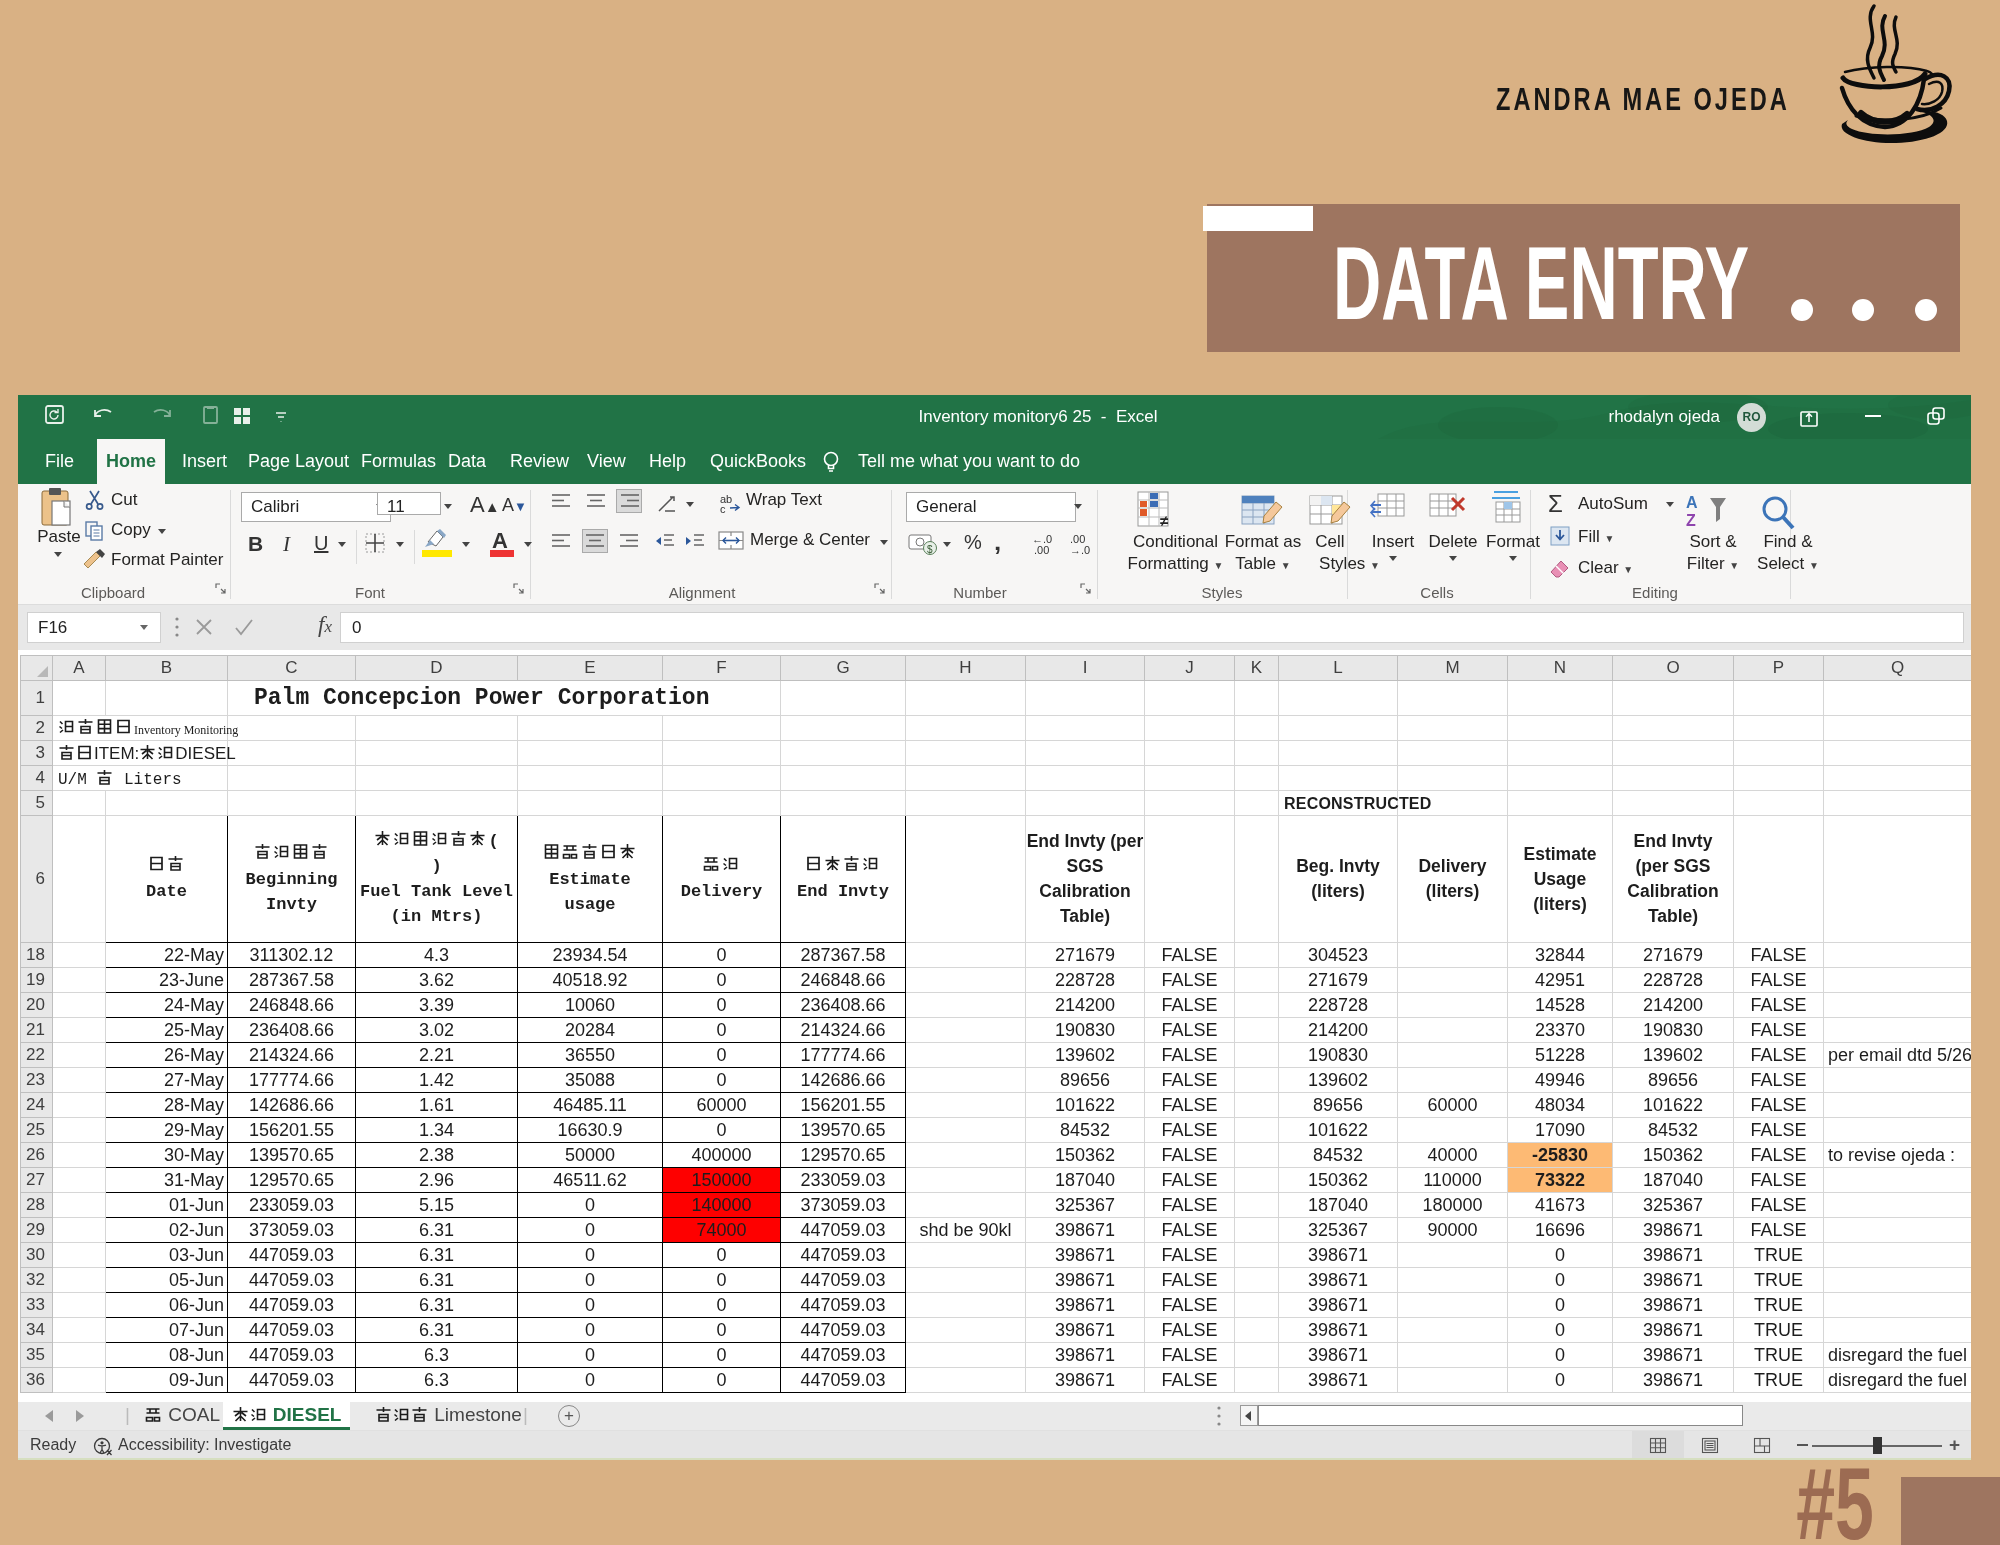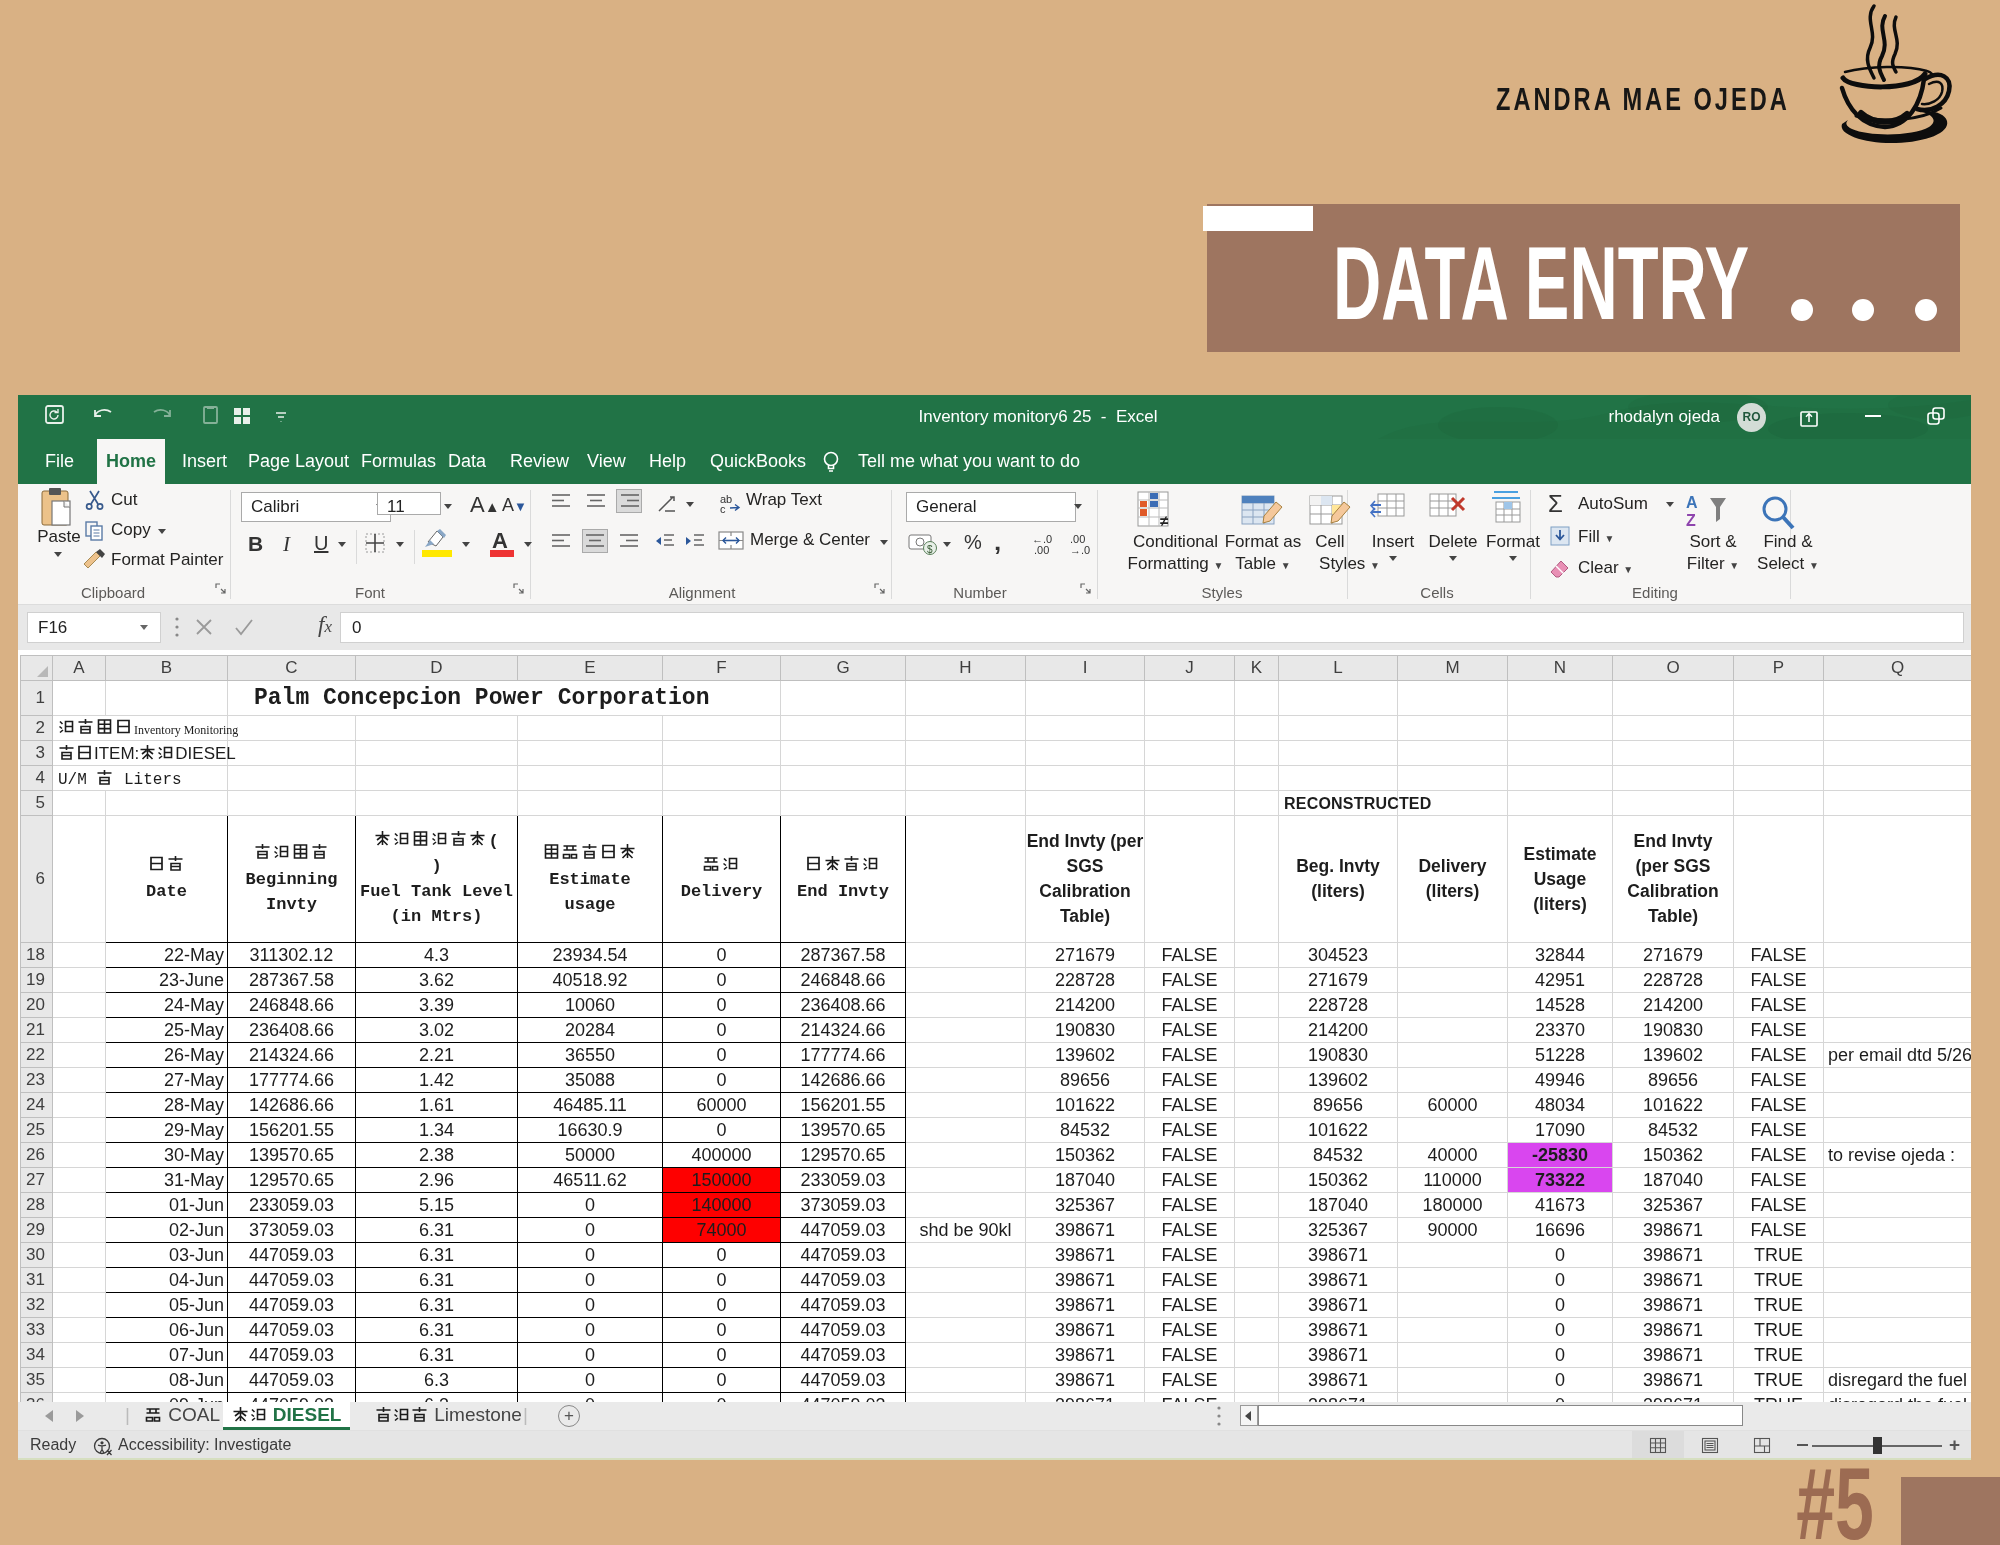--- a/index.html
+++ b/index.html
@@ -17,21 +17,21 @@
 .chev{position:absolute;width:0;height:0;border-left:4.5px solid transparent;border-right:4.5px solid transparent;border-top:5px solid #444}
 #fbar{position:absolute;left:0;top:210px;width:100%;height:45px;background:#e8e8e8}
 .sheet-table{border-collapse:collapse;table-layout:fixed}
 .sheet-table td{border:1px solid #d6d6d6;font-size:18px;color:#1d1d1d;text-align:center;vertical-align:middle;padding:0;overflow:hidden;white-space:nowrap}
 .sheet-table td.hd{background:#e8e8e8;color:#3f3f3f;font-size:17px;border:1px solid #bfbfbf;padding:0}
 .sheet-table td.rh{background:#e8e8e8;color:#3f3f3f;font-size:17px;border:1px solid #bfbfbf;text-align:right;padding-right:7px}
 td.bk{border:1.5px solid #000}
 td.date{text-align:right;padding-right:3px}
 .bold{font-weight:bold}
 td.red{background:#fe0000}
-td.yel{background:#d946ef;font-weight:bold}
+td.yel{background:#fdba74;font-weight:bold}
 td.note{text-align:left;padding-left:4px;border-left:none}
 #stabs{position:absolute;left:0;top:1007px;width:100%;height:28px;background:#eaeaea;font-size:19px;color:#444}
 #sbar{position:absolute;left:0;top:1035px;width:100%;height:30px;background:#e5e5e5;border-top:1px solid #e0e0e0;font-size:16px;color:#3b3b3b}
 </style></head><body>
 <svg style="position:absolute;width:0;height:0">
     <defs>
 <g id="h1" fill="none" stroke="#1c1c1c" stroke-width="1.7">
         <path d="M3 2.5h11v12H3zM3 8.5h11"></path>
       </g>
 <g id="h2" fill="none" stroke="#1c1c1c" stroke-width="1.6">
@@ -893,40 +893,20 @@
             <td>FALSE</td>
             <td></td>
             <td>398671</td>
             <td></td>
             <td>0</td>
             <td>398671</td>
             <td>TRUE</td>
             <td class="note"></td>
           </tr>
 <tr style="height:25px">
-            <td class="rh">31</td>
-            <td></td>
-            <td class="bk date">04-Jun</td>
-            <td class="bk">447059.03</td>
-            <td class="bk">6.31</td>
-            <td class="bk">0</td>
-            <td class="bk">0</td>
-            <td class="bk">447059.03</td>
-            <td></td>
-            <td>398671</td>
-            <td>FALSE</td>
-            <td></td>
-            <td>398671</td>
-            <td></td>
-            <td>0</td>
-            <td>398671</td>
-            <td>TRUE</td>
-            <td class="note"></td>
-          </tr>
-<tr style="height:25px">
             <td class="rh">32</td>
             <td></td>
             <td class="bk date">05-Jun</td>
             <td class="bk">447059.03</td>
             <td class="bk">6.31</td>
             <td class="bk">0</td>
             <td class="bk">0</td>
             <td class="bk">447059.03</td>
             <td></td>
             <td>398671</td>

